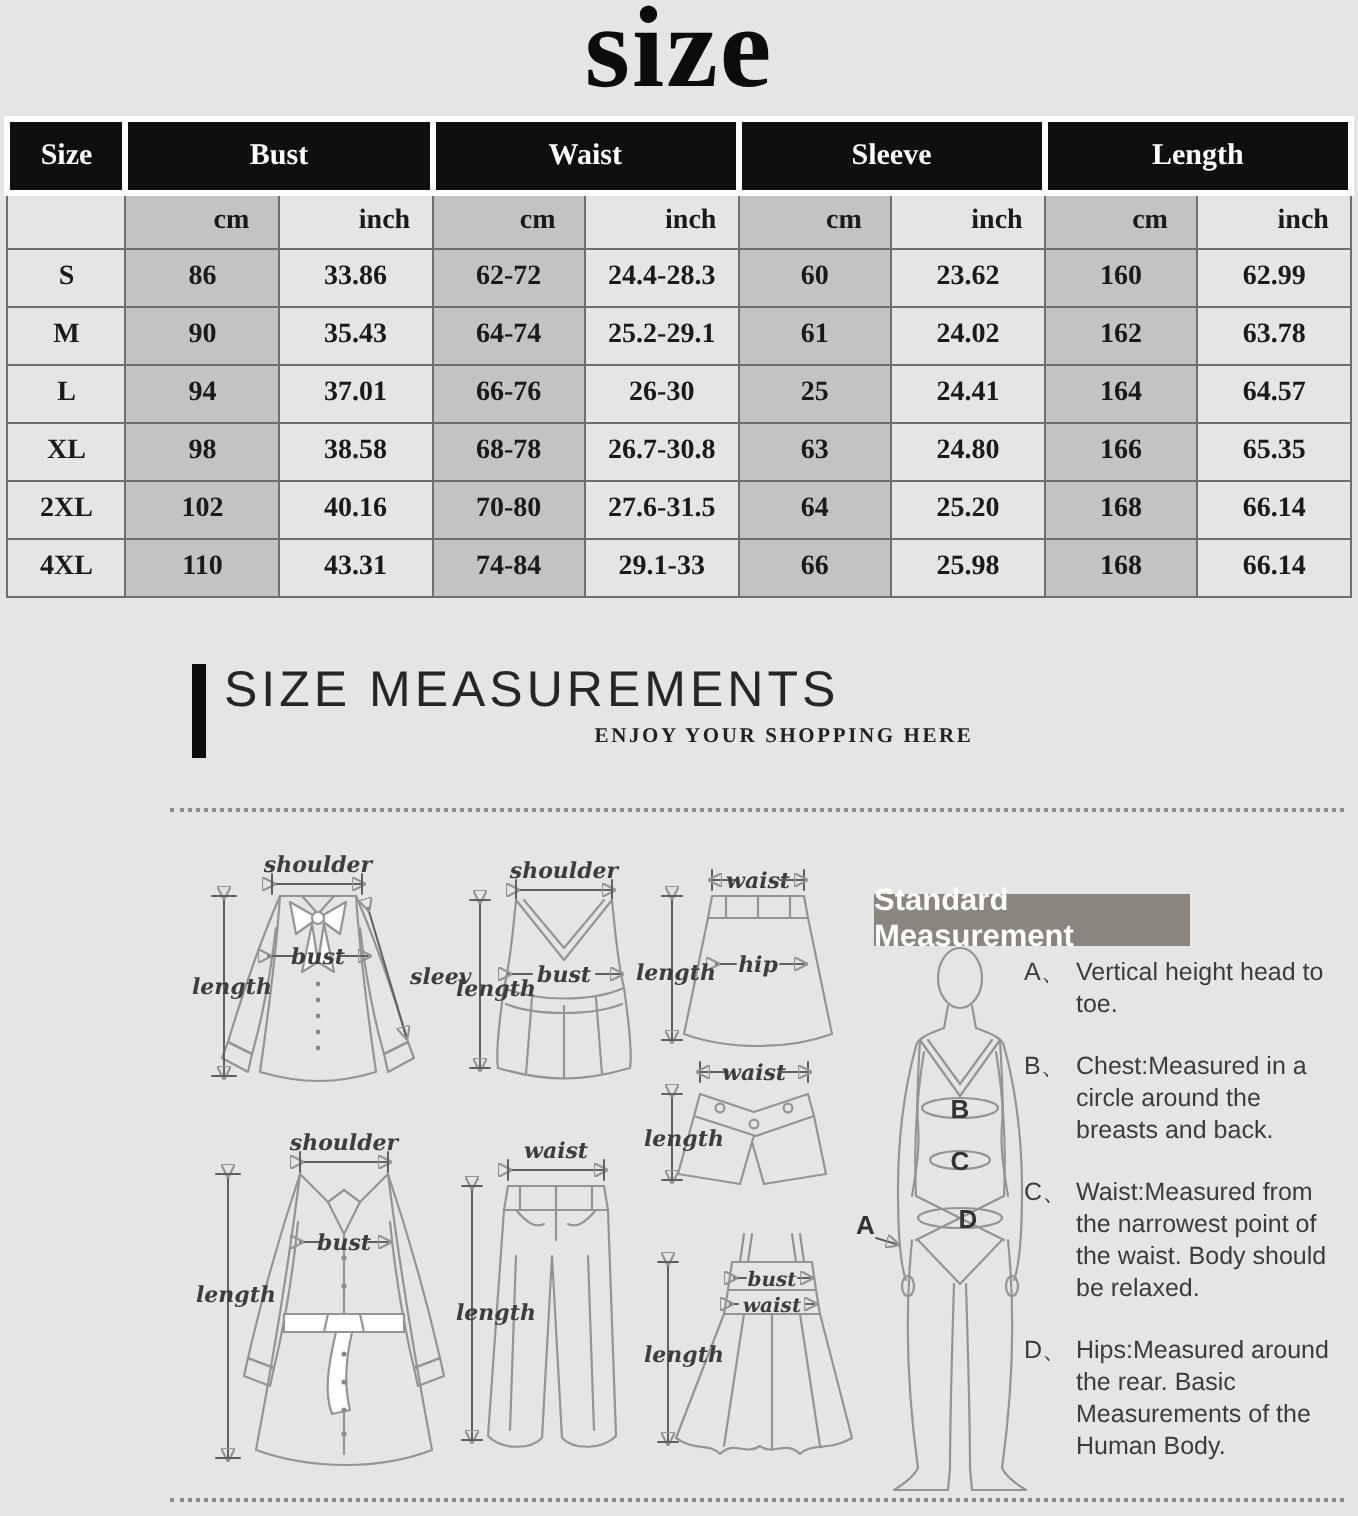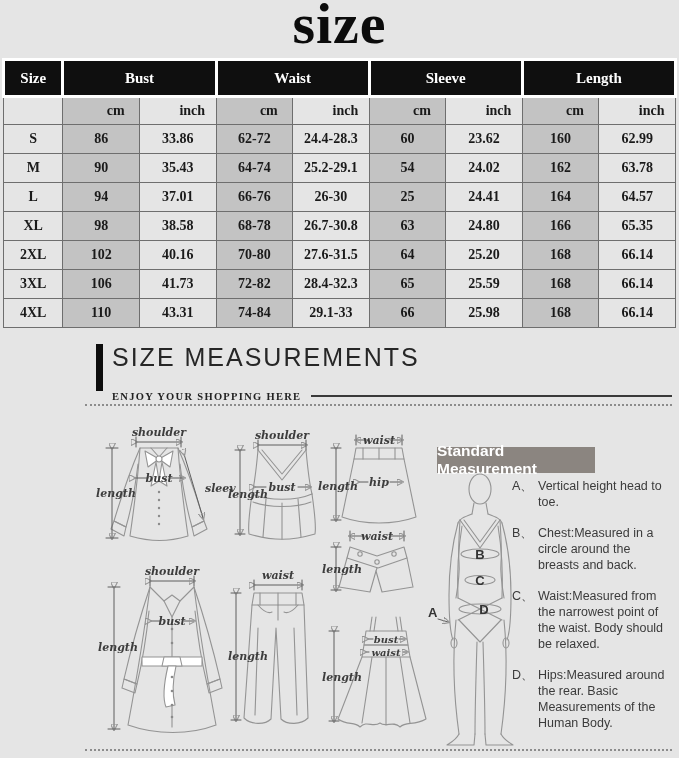--- a/index.html
+++ b/index.html
@@ -9,26 +9,26 @@
   .title{position:absolute;top:-10px;left:0;width:100%;text-align:center;
          font-weight:bold;font-size:58px;letter-spacing:1px;color:#0c0c0c;}
   
   table.size{position:absolute;left:2px;top:58px;width:675px;border-collapse:collapse;
              font-weight:bold;text-align:center;}
   table.size th{background:#0f0f0f;color:#fff;font-size:15px;border:3px solid #fff;height:32px;}
   table.size td{border:1px solid #6e6e6e;font-size:14px;height:26px;color:#1a1a1a;}
   table.size tr.units td{height:24px;padding-left:30px;}
   td.cm{background:#c3c3c3;}
   
-  .sec{position:absolute;left:96px;top:344px;width:576px;display:flex;}
+  .sec{position:absolute;left:96px;top:332px;width:576px;display:flex;}
   .sec .bar{width:7px;height:47px;background:#0d0d0d;margin-right:9px;}
   .sec .col{flex:1;}
   .sec .t1{font-family:"Liberation Sans",sans-serif;font-size:25px;letter-spacing:2px;
            color:#262626;line-height:1.1;}
-  .sec .row2{display:flex;align-items:center;margin-top:19px;}
+  .sec .row2{display:flex;align-items:center;margin-top:3px;flex-direction:column;}
   .sec .t2{font-size:10.5px;font-weight:bold;letter-spacing:1.3px;color:#222;white-space:nowrap;}
   .sec .line{flex:1;border-top:2px solid #3a3a3a;margin-left:10px;}
   .dotted{position:absolute;left:85px;width:587px;border-top:2px dotted #8c8c8c;}
   
   .sk{position:absolute;}
   .sk path,.sk line,.sk ellipse,.sk circle{fill:none;stroke:#949494;stroke-width:1.1;
       stroke-linecap:round;stroke-linejoin:round;}
   .sk .meas{stroke:#5f5f5f;stroke-width:1;}
   .sk .fillw{fill:#fff;}
   .sk .dot{fill:#8a8a8a;stroke:none;}
@@ -94,21 +94,21 @@
       <td>23.62</td>
       <td class="cm">160</td>
       <td>62.99</td>
     </tr>
     <tr>
       <td>M</td>
       <td class="cm">90</td>
       <td>35.43</td>
       <td class="cm">64-74</td>
       <td>25.2-29.1</td>
-      <td class="cm">54</td>
+      <td class="cm">61</td>
       <td>24.02</td>
       <td class="cm">162</td>
       <td>63.78</td>
     </tr>
     <tr>
       <td>L</td>
       <td class="cm">94</td>
       <td>37.01</td>
       <td class="cm">66-76</td>
       <td>26-30</td>
@@ -129,31 +129,20 @@
       <td>65.35</td>
     </tr>
     <tr>
       <td>2XL</td>
       <td class="cm">102</td>
       <td>40.16</td>
       <td class="cm">70-80</td>
       <td>27.6-31.5</td>
       <td class="cm">64</td>
       <td>25.20</td>
-      <td class="cm">168</td>
-      <td>66.14</td>
-    </tr>
-    <tr>
-      <td>3XL</td>
-      <td class="cm">106</td>
-      <td>41.73</td>
-      <td class="cm">72-82</td>
-      <td>28.4-32.3</td>
-      <td class="cm">65</td>
-      <td>25.59</td>
       <td class="cm">168</td>
       <td>66.14</td>
     </tr>
     <tr>
       <td>4XL</td>
       <td class="cm">110</td>
       <td>43.31</td>
       <td class="cm">74-84</td>
       <td>29.1-33</td>
       <td class="cm">66</td>

